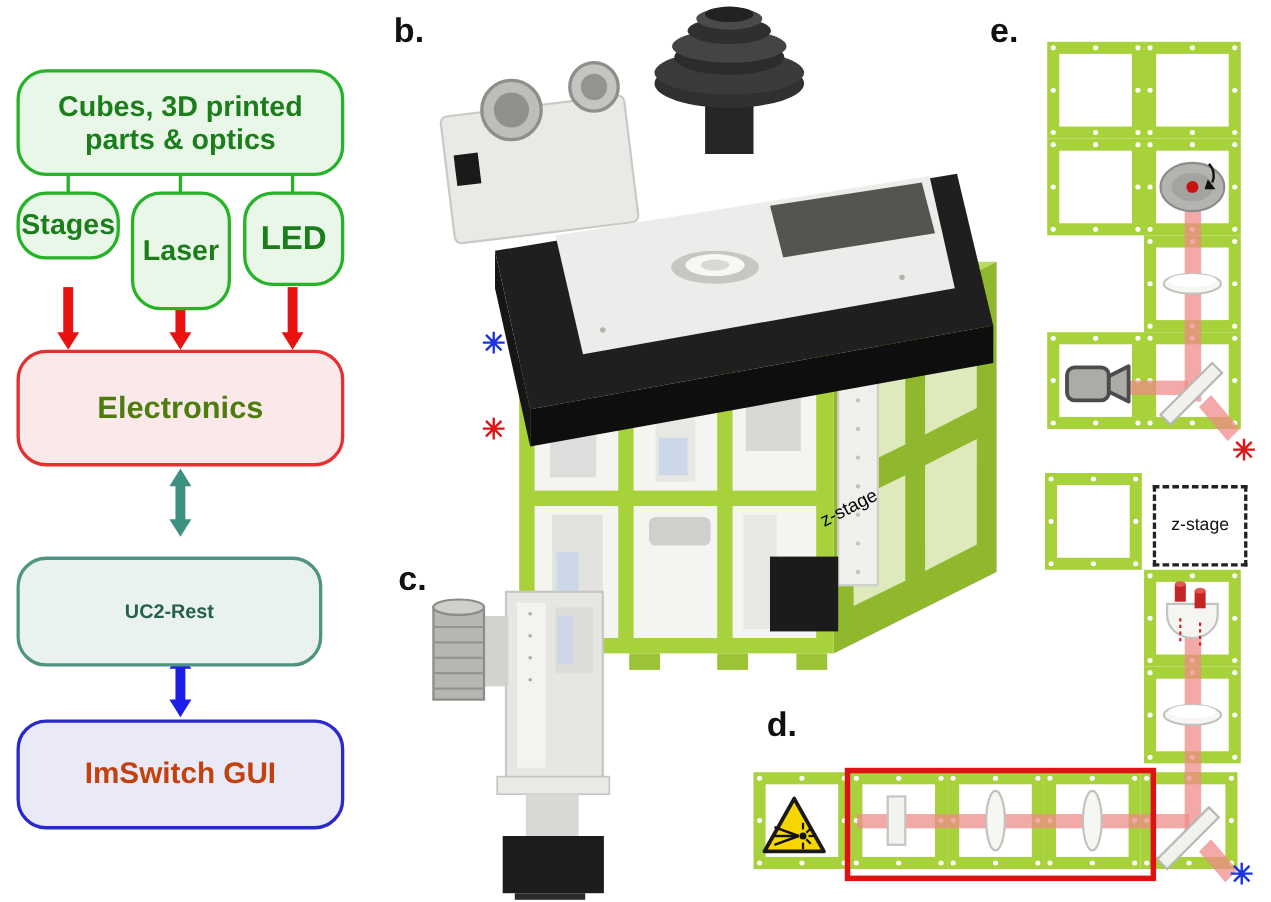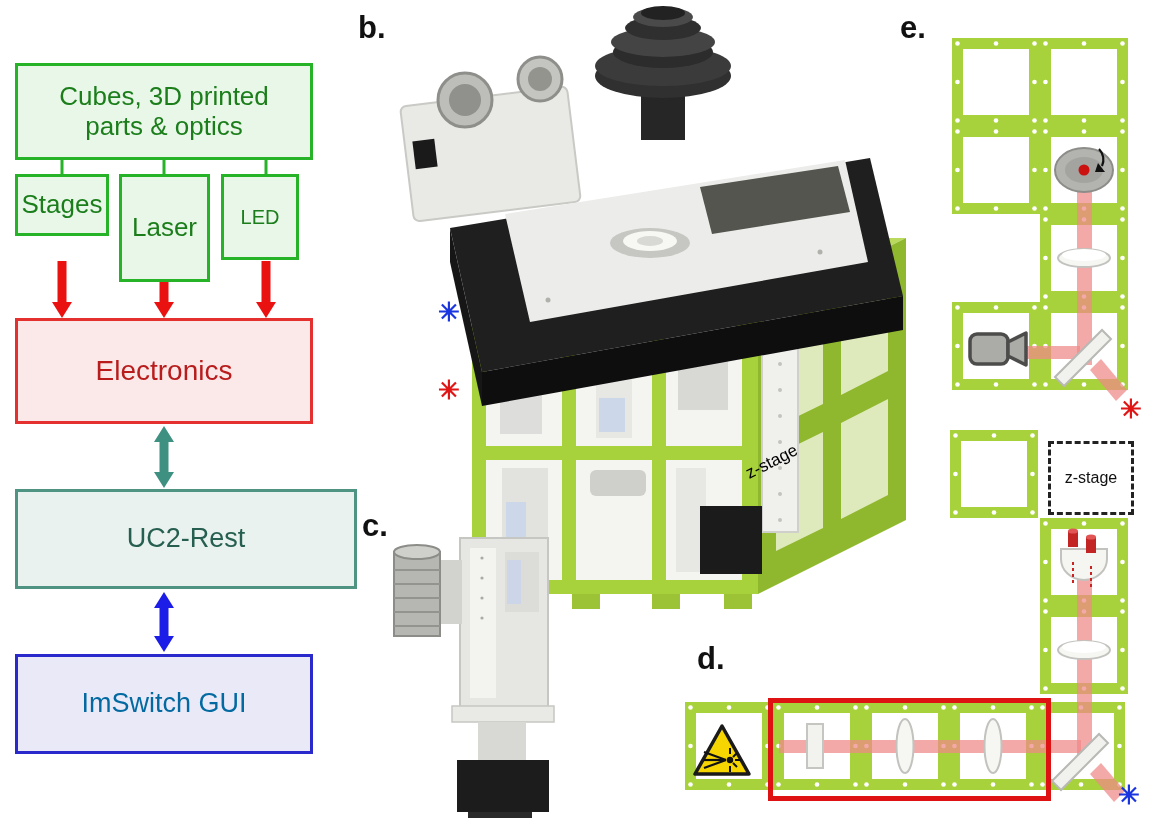--- a/index.html
+++ b/index.html
@@ -3,26 +3,26 @@
 <meta charset="utf-8">
 <style>
   html,body{margin:0;padding:0;}
   body{
     width:1155px;height:820px;position:relative;background:#ffffff;
     font-family:"Liberation Sans",sans-serif;overflow:hidden;
   }
   #gfx{position:absolute;left:0;top:0;}
   .fc-box{
     position:absolute;display:flex;align-items:center;justify-content:center;
-    text-align:center;font-weight:normal;box-sizing:border-box;line-height:1.15;
+    text-align:center;font-weight:bold;box-sizing:border-box;line-height:1.15;border-radius:27px;
   }
   .fc-green{border:3px solid #27b327;background:#e9f7e9;color:#1b7e1b;}
-  .fc-red{border:3px solid #e53030;background:#fbe9e9;color:#b91c1c;}
+  .fc-red{border:3px solid #e53030;background:#fbe9e9;color:#4d7c0f;}
   .fc-teal{border:3px solid #4f9383;background:#e9f2ee;color:#265f50;}
-  .fc-blue{border:3px solid #2929cc;background:#e9e9f8;color:#0369a1;}
+  .fc-blue{border:3px solid #2929cc;background:#e9e9f8;color:#c2410c;}
   .plabel{position:absolute;font-weight:bold;font-size:31px;color:#111;line-height:1;}
   .asterisk{position:absolute;font-size:26px;font-weight:bold;line-height:1;}
   .ast-blue{color:#1a35e0;}
   .ast-red{color:#e01515;}
   .zstage-b{
     position:absolute;left:744px;top:452px;font-size:17px;color:#000;
     transform:rotate(-27deg);white-space:nowrap;
   }
   .zstage-d{
     position:absolute;left:1048px;top:441px;width:86px;height:74px;
@@ -271,23 +271,23 @@
     <ellipse cx="993" cy="746" rx="8.5" ry="27" fill="#f6f6f3" stroke="#c2c2be" stroke-width="2"></ellipse>
   </g>
   <polygon points="1052,781 1099,734 1108,743 1061,790" fill="#f1f1ee" stroke="#b8b8b4" stroke-width="2"></polygon>
 
   <rect x="770.5" y="700.5" width="278" height="98" fill="none" stroke="#de1212" stroke-width="5"></rect>
 </svg>
 
 <div class="fc-box fc-green" style="left:15px;top:63px;width:298px;height:97px;font-size:26px;padding:0 14px;">Cubes, 3D printed parts &amp; optics</div>
 <div class="fc-box fc-green" style="left:15px;top:174px;width:94px;height:62px;font-size:26px;">Stages</div>
 <div class="fc-box fc-green" style="left:119px;top:174px;width:91px;height:108px;font-size:26px;">Laser</div>
-<div class="fc-box fc-green" style="left:221px;top:174px;width:78px;height:86px;font-size:20px;">LED</div>
+<div class="fc-box fc-green" style="left:221px;top:174px;width:92px;height:86px;font-size:30px;">LED</div>
 <div class="fc-box fc-red" style="left:15px;top:318px;width:298px;height:106px;font-size:28px;">Electronics</div>
-<div class="fc-box fc-teal" style="left:15px;top:489px;width:342px;height:100px;font-size:27px;">UC2-Rest</div>
+<div class="fc-box fc-teal" style="left:15px;top:506px;width:278px;height:100px;font-size:18px;">UC2-Rest</div>
 <div class="fc-box fc-blue" style="left:15px;top:654px;width:298px;height:100px;font-size:27px;">ImSwitch GUI</div>
 
 <div class="plabel" style="left:358px;top:12px;">b.</div>
 <div class="plabel" style="left:362px;top:510px;">c.</div>
 <div class="plabel" style="left:697px;top:643px;">d.</div>
 <div class="plabel" style="left:900px;top:12px;">e.</div>
 
 <div class="zstage-b">z-stage</div>
 <div class="zstage-d">
   <span>z-stage</span>

